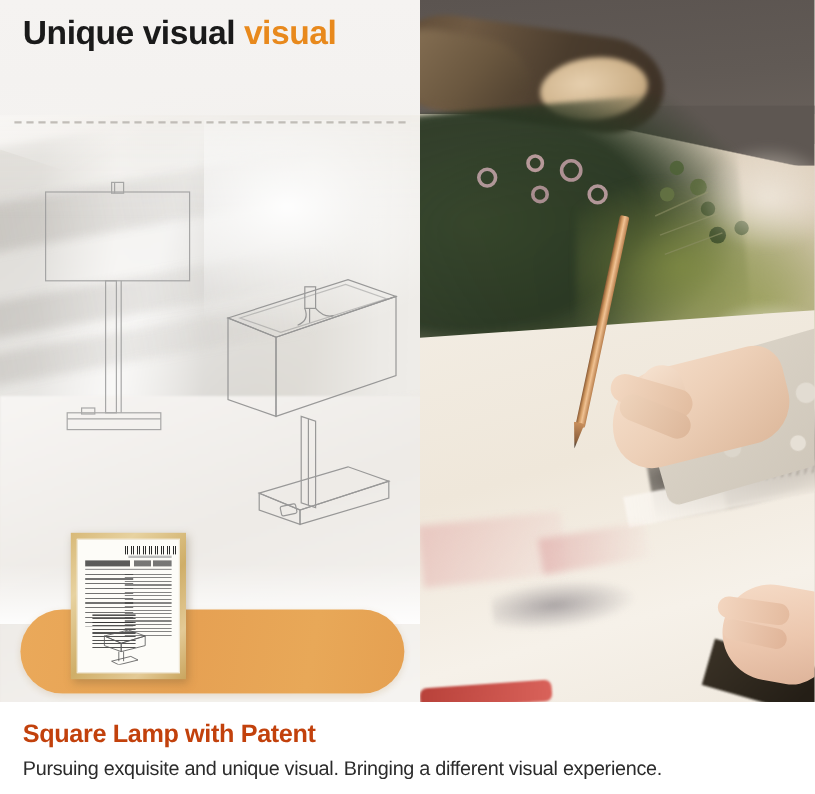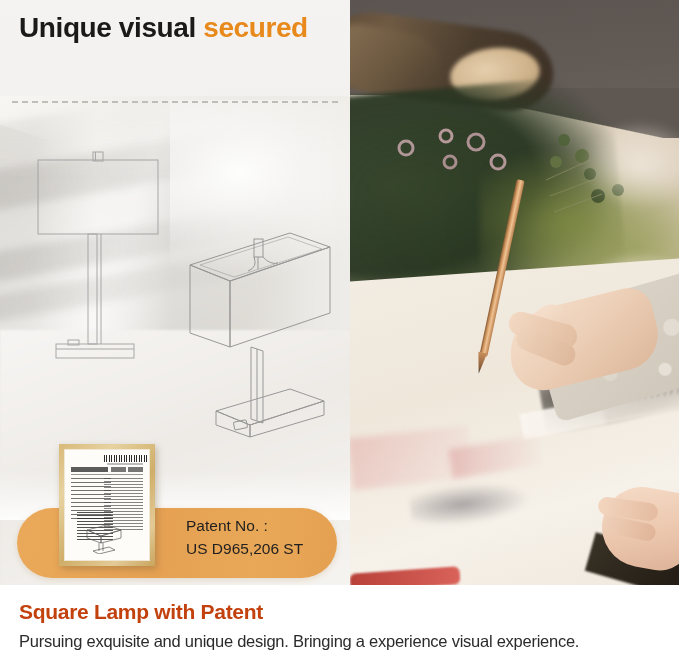--- a/index.html
+++ b/index.html
@@ -399,21 +399,21 @@
           <div class="g4"></div>
         <div class="g5"></div>
           <div class="g6"></div>
           <div class="g2"></div>
         <div class="g7"></div>
           <div class="g8"></div>
       </div>
 
       <div class="hdr-wash"></div>
 
-      <div class="h-title"><span>Unique visual </span><span class="accent">secured</span></div>
+      <div class="h-title"><span>Unique visual </span><span class="accent">visual</span></div>
 
 
       <div class="divider"></div>
 
       <svg class="draw-front" viewBox="0 0 170 230">
         <g fill="none" stroke="#9b9b9b" stroke-width="1" opacity="0.85">
           <rect x="20" y="20" width="120" height="74"></rect>
           <rect x="75" y="12" width="10" height="9"></rect>
           <line x1="77.5" y1="12" x2="77.5" y2="21"></line>
           <rect x="70" y="94" width="9" height="110"></rect>
@@ -445,24 +445,20 @@
           <path d="M38 186 L38 200 L72 212 L72 200 Z"></path>
           <path d="M72 200 L146 176 L146 190 L72 212 Z"></path>
 
           <rect x="56" y="196" width="13" height="8" rx="1.5" transform="rotate(-12 62 200)"></rect>
         </g>
       </svg>
 
       <div class="badge-sheen"></div>
 
       <div class="badge"></div>
-      <div class="badge-text">
-        <div>Patent No. :</div>
-        <div>US D965,206 ST</div>
-      </div>
 
       <div class="doc-frame">
         <div class="doc-inner">
           <div class="doc-barcode"></div>
           <div class="doc-bcode-lbl"></div>
           <div class="doc-head"></div>
           <div class="doc-rule"></div>
           <div class="doc-colL"></div>
           <div class="doc-colR"></div>
           <div class="doc-tbl"></div>
@@ -529,16 +525,16 @@
       <div class="ph ph-dark-edge"></div>
       <div class="ph ph-hand2"></div>
       <div class="ph ph-hand2f"></div>
       <div class="ph ph-hand2f2"></div>
       <div class="ph ph-redline"></div>
     </div>
   </div>
 
   <div class="caption">
     <div class="cap-title">Square Lamp with Patent</div>
-    <div class="cap-sub">Pursuing exquisite and unique design. Bringing a experience visual experience.</div>
+    <div class="cap-sub">Pursuing exquisite and unique visual. Bringing a different visual experience.</div>
   </div>
 
 </div>
 
 </body></html>

